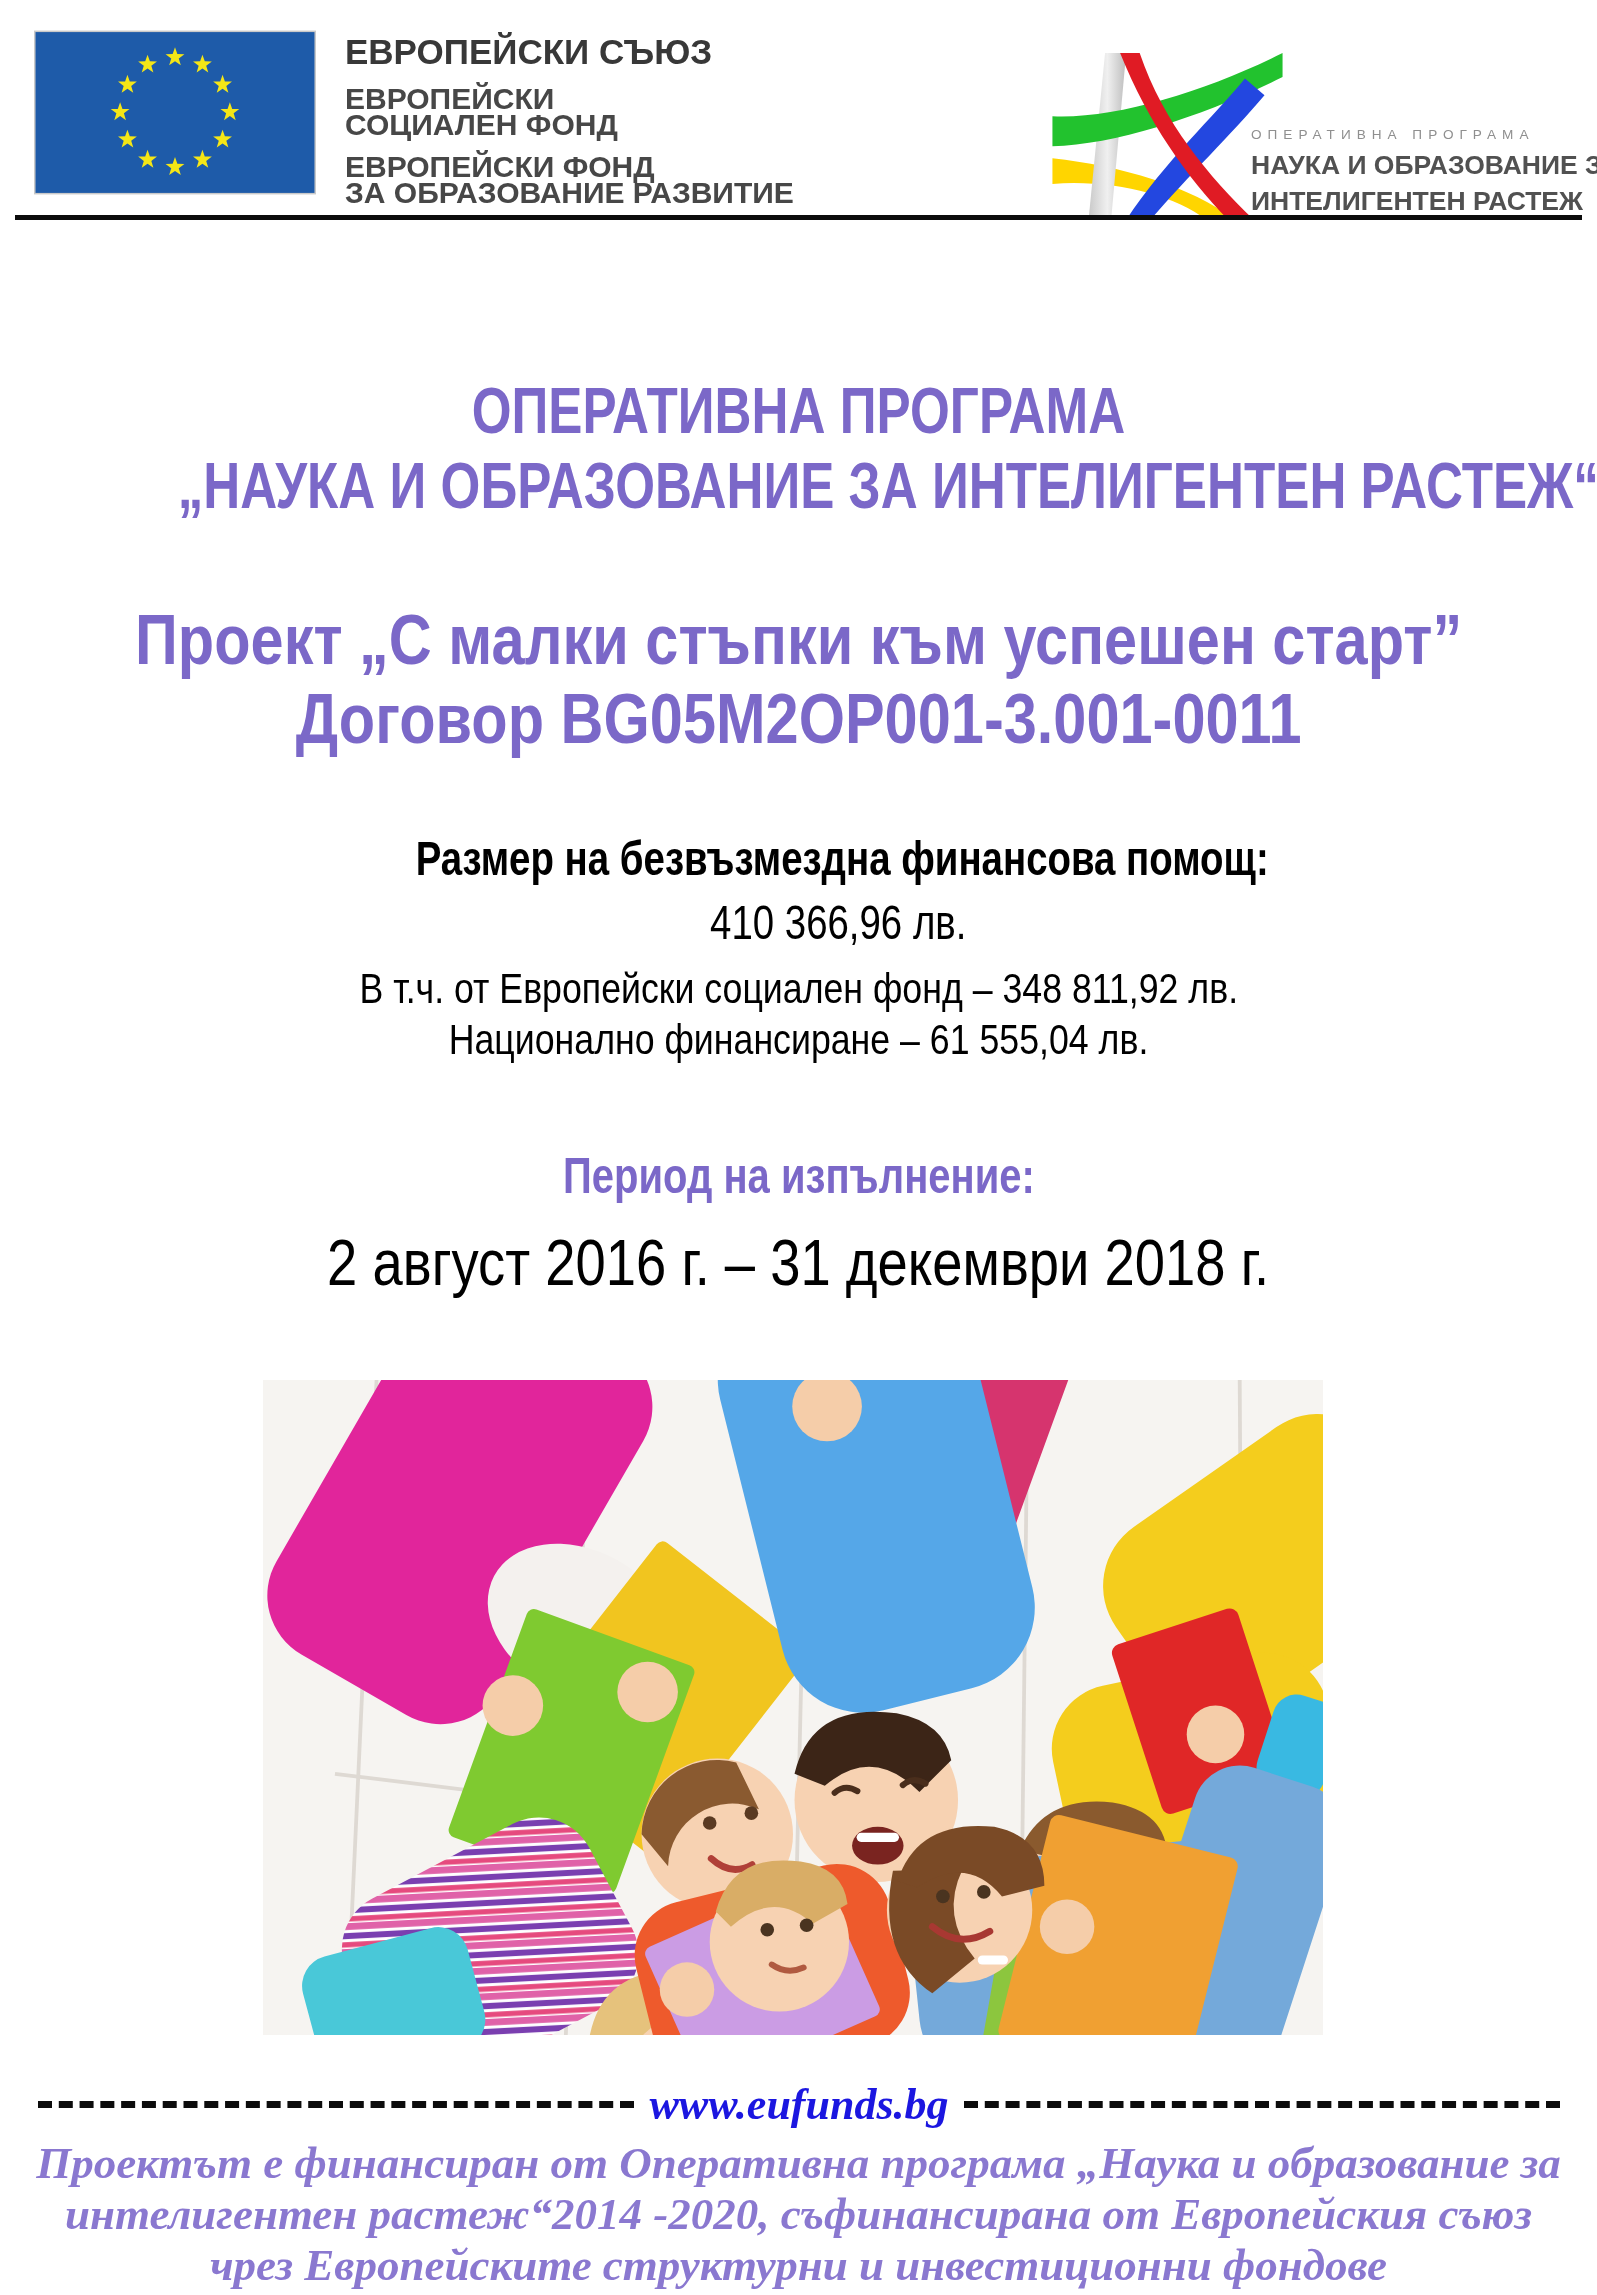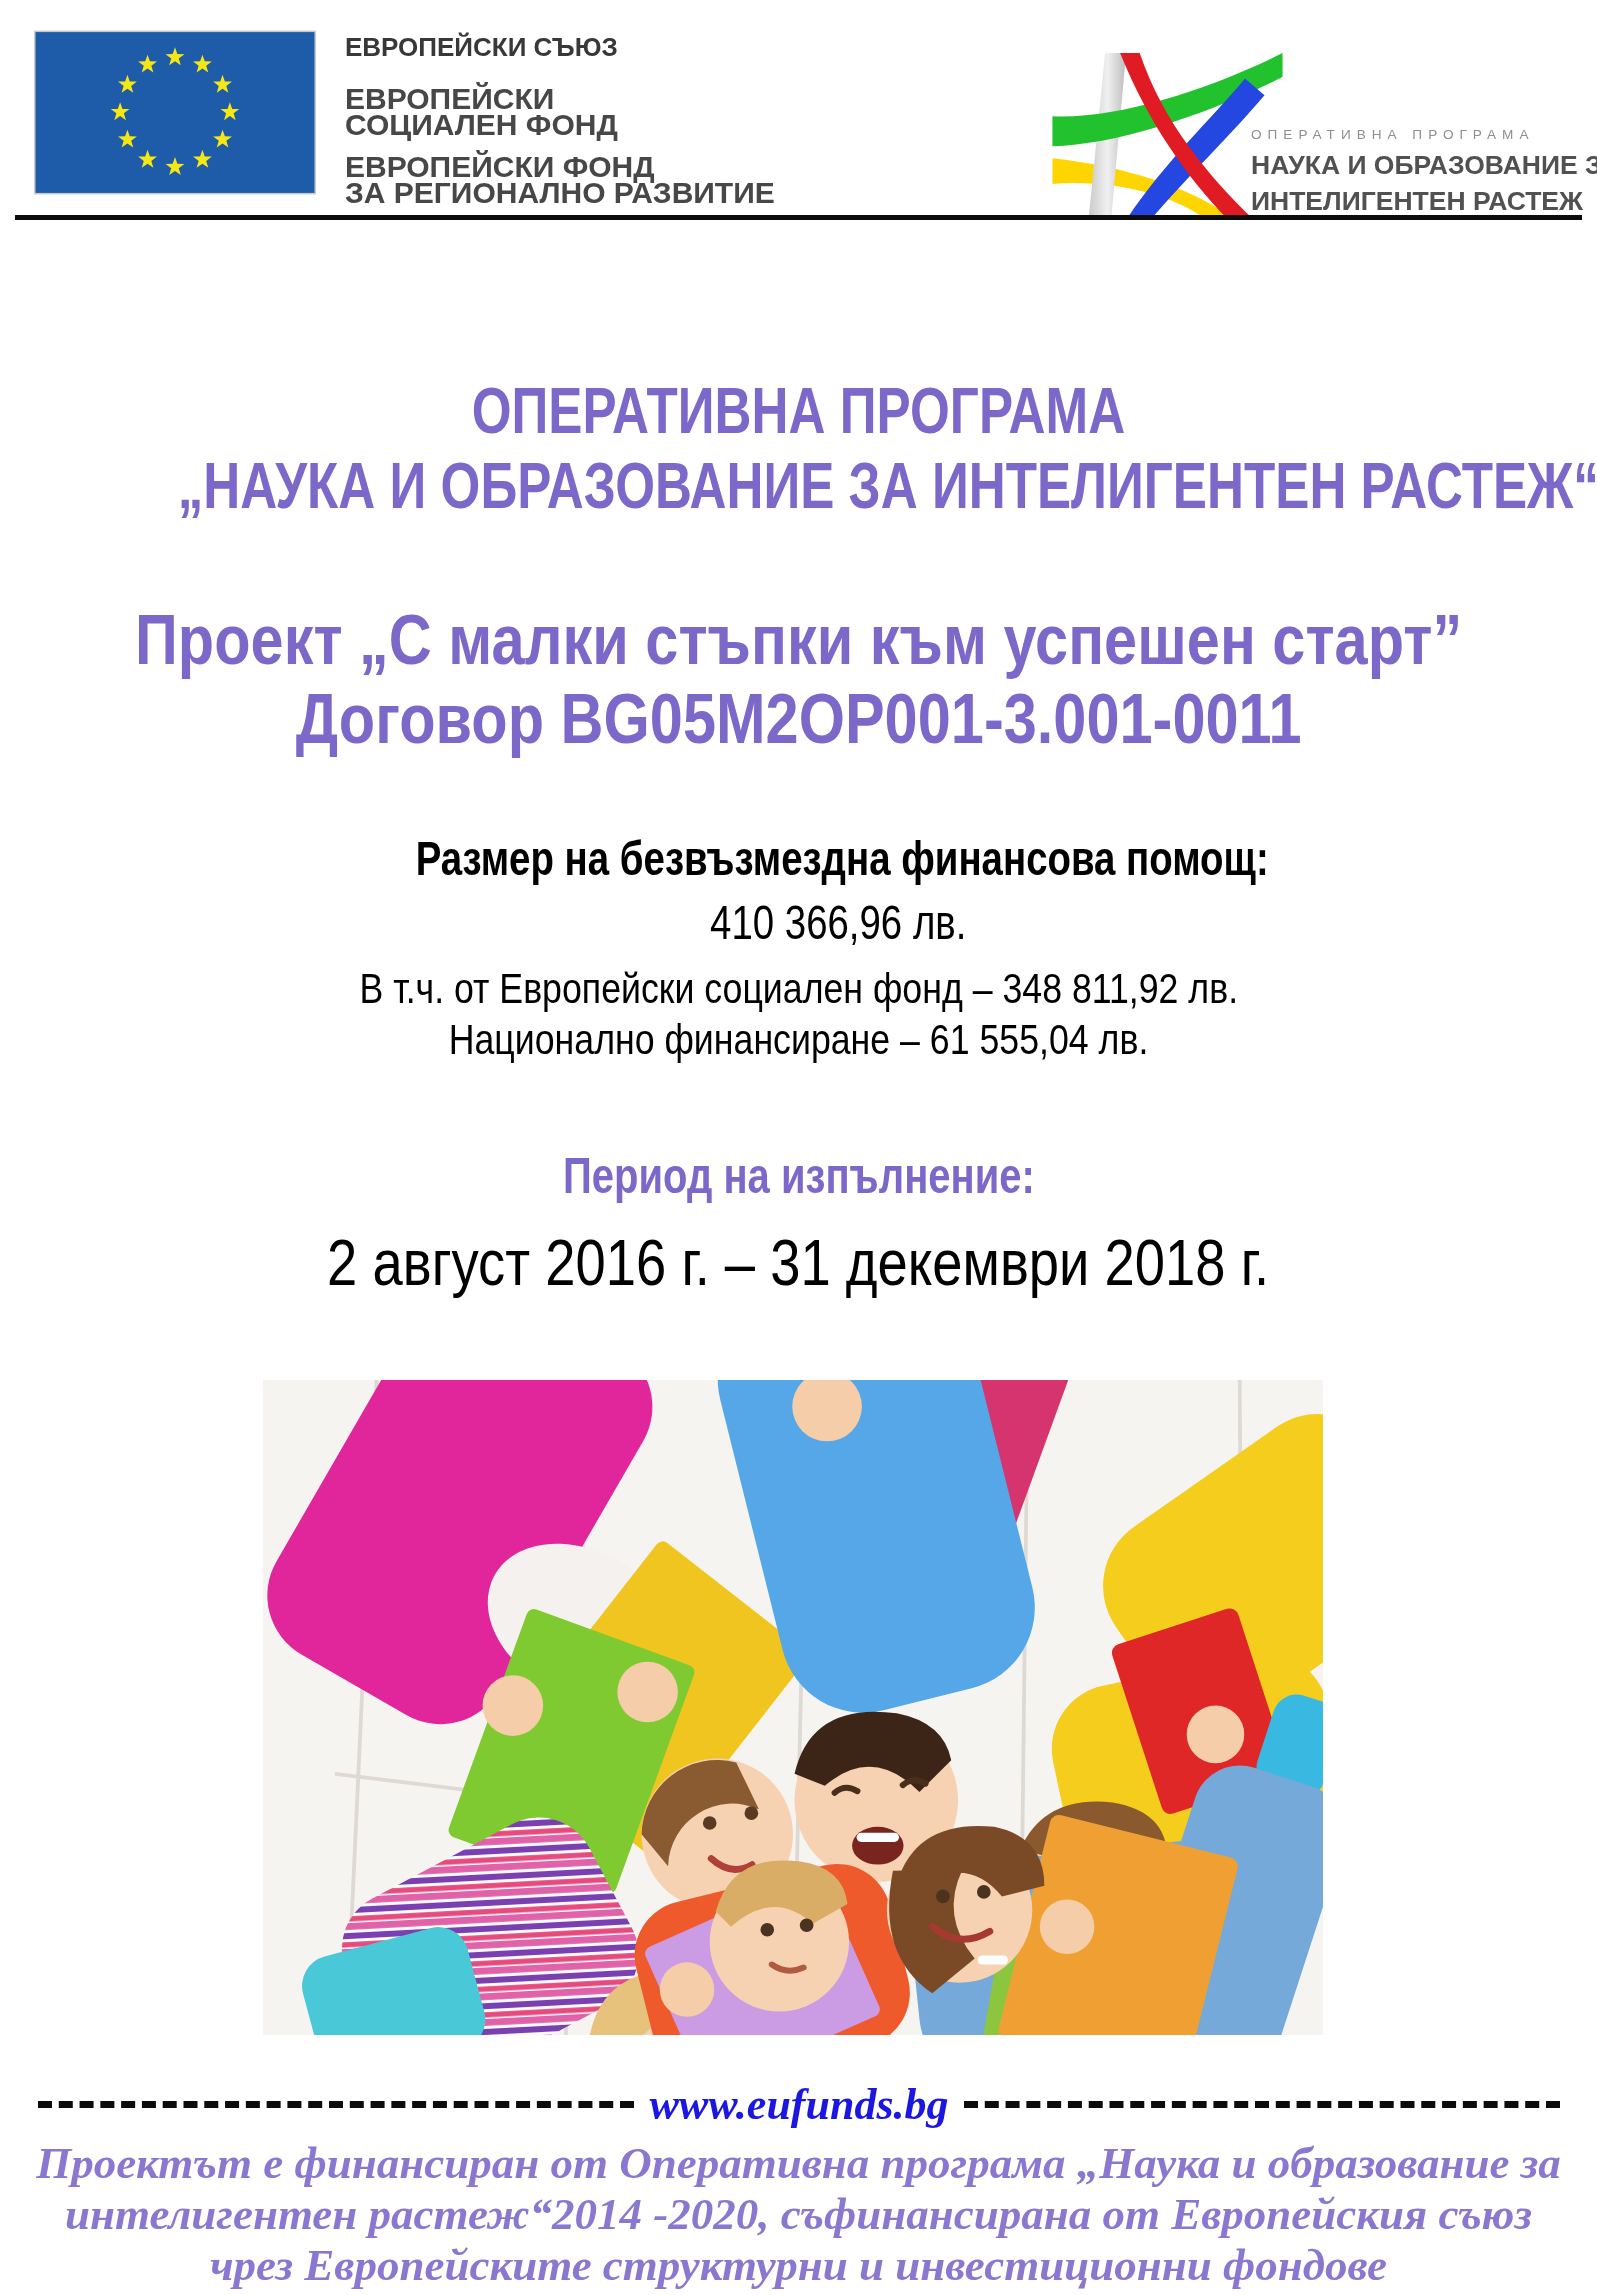--- a/index.html
+++ b/index.html
@@ -1,20 +1,20 @@
 <!DOCTYPE html>
 <html lang="bg" style="font-size:12px"><head>
 <meta charset="utf-8">
 <style>
   html,body{margin:0;padding:0;background:#ffffff;}
   .page{position:relative;width:1597px;height:2295px;background:#ffffff;overflow:hidden;
         font-family:"Liberation Sans",sans-serif;color:#000;}
   
   .eu-flag{position:absolute;left:34px;top:30px;width:282px;height:165px;}
-  .eu-title{position:absolute;left:345px;top:32px;font-size:26px;font-weight:bold;color:#383838;white-space:nowrap;}
+  .eu-title{position:absolute;left:345px;top:32px;font-size:35px;font-weight:bold;color:#383838;white-space:nowrap;}
   .eu-sub{position:absolute;left:345px;font-size:30px;font-weight:bold;color:#474747;white-space:nowrap;}
   .op-logo{position:absolute;left:1051px;top:32px;width:236px;height:188px;}
   .op-kicker{position:absolute;left:1251px;top:127px;font-size:13.6px;letter-spacing:6px;color:#8f8f8f;white-space:nowrap;}
   .op-name{position:absolute;left:1251px;font-size:26.5px;font-weight:bold;color:#515151;white-space:nowrap;}
   .rule{position:absolute;left:15px;top:215px;width:1567px;height:5.3px;background:#0c0c0c;}
   
   .cline{position:absolute;left:0;width:100%;text-align:center;white-space:nowrap;line-height:1.12;}
   .cond{display:inline-block;transform:scaleX(0.8);transform-origin:50% 50%;}
   .cond85{display:inline-block;transform:scaleX(0.85);transform-origin:50% 50%;}
   .purple{color:#7b68c8;}
@@ -59,21 +59,21 @@
       <use href="#star" transform="translate(122.6,143)"></use>
       <use href="#star" transform="translate(113,107)"></use>
       <use href="#star" transform="translate(122.6,71)"></use>
       <use href="#star" transform="translate(149,44.6)"></use>
     </svg>
   </div>
   <div class="eu-title">ЕВРОПЕЙСКИ СЪЮЗ</div>
   <div class="eu-sub" style="top:82px">ЕВРОПЕЙСКИ</div>
   <div class="eu-sub" style="top:108px">СОЦИАЛЕН ФОНД</div>
   <div class="eu-sub" style="top:150px">ЕВРОПЕЙСКИ ФОНД</div>
-  <div class="eu-sub" style="top:176px">ЗА РЕГИОНАЛНО РАЗВИТИЕ</div>
+  <div class="eu-sub" style="top:176px">ЗА ОБРАЗОВАНИЕ РАЗВИТИЕ</div>
 
   <div class="op-logo">
     <svg viewBox="0 0 310 250" width="236" height="188" aria-hidden="true">
       <defs>
         <linearGradient id="silver" x1="0" y1="0" x2="1" y2="0">
           <stop offset="0" stop-color="#c9c9c9"></stop>
             <stop offset="0.5" stop-color="#f0f0f0"></stop>
             <stop offset="1" stop-color="#bdbdbd"></stop>
         </linearGradient>
       </defs>

